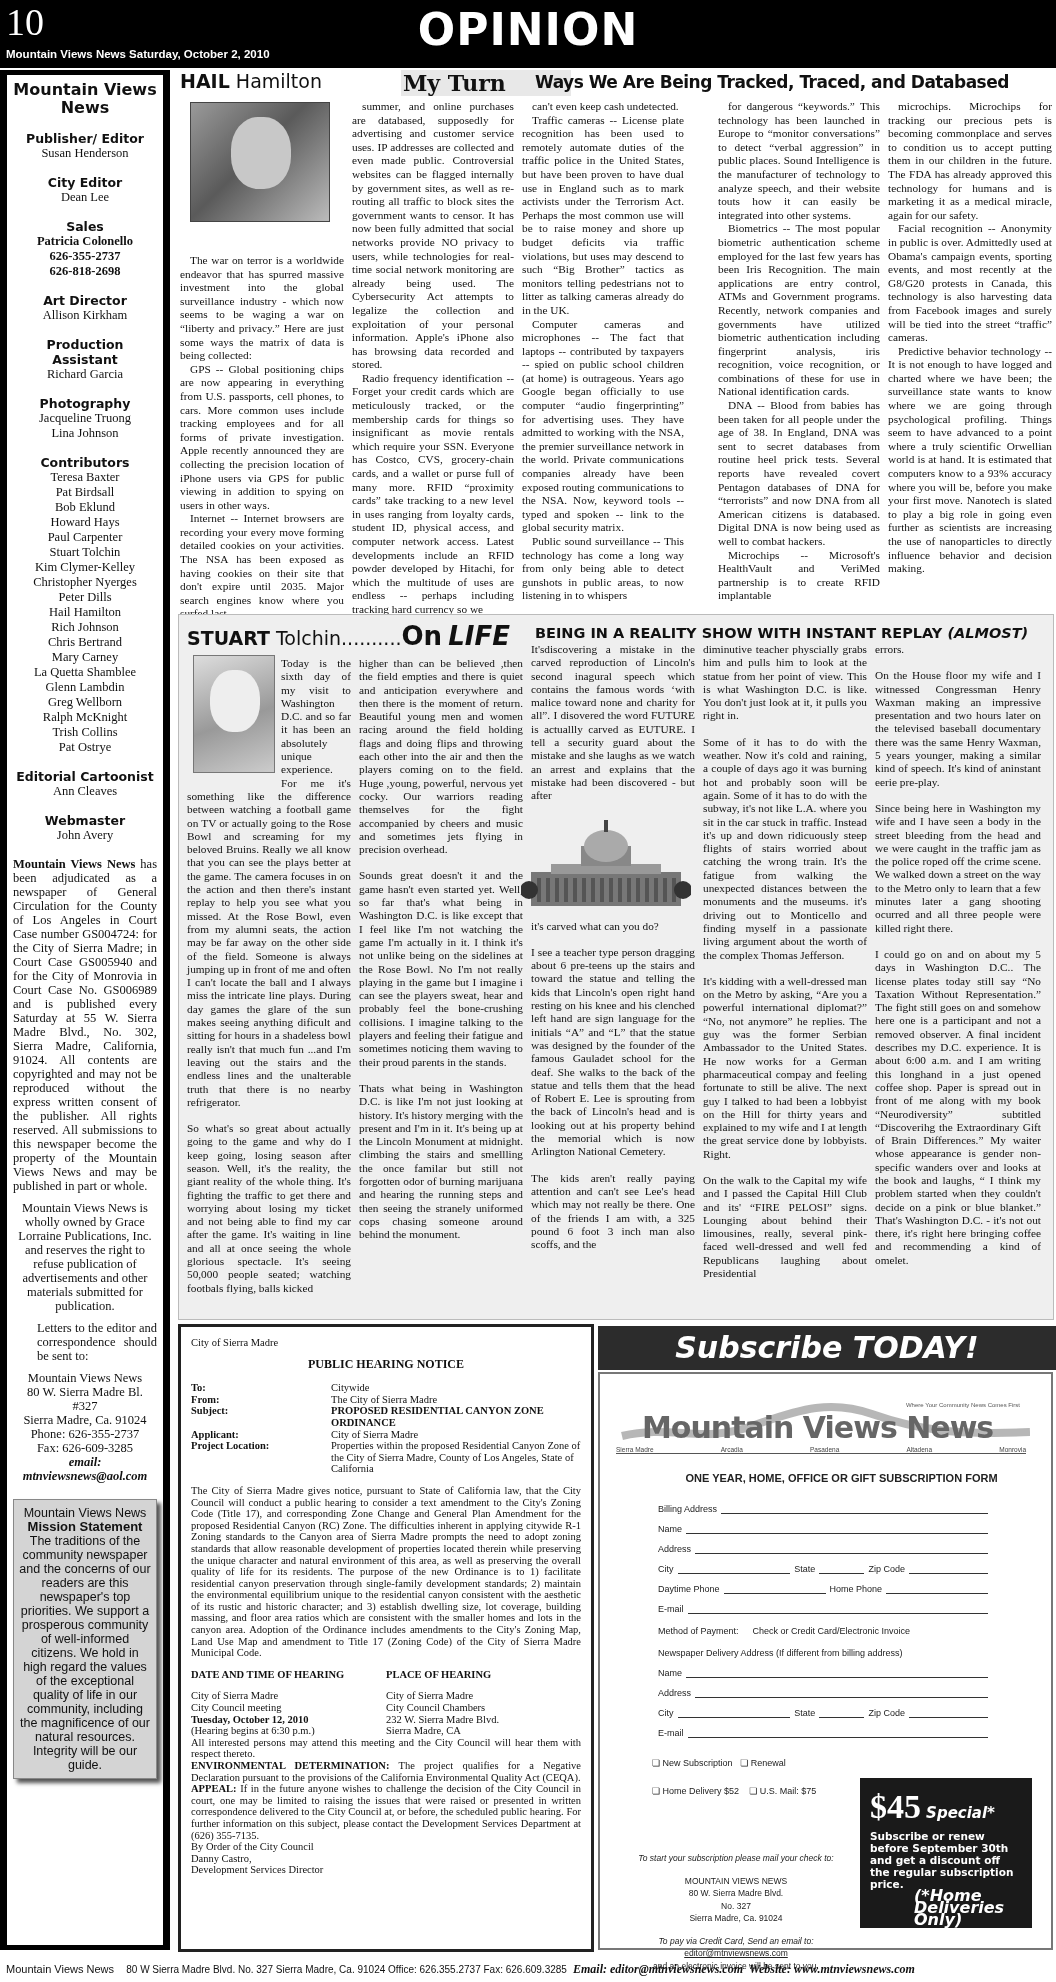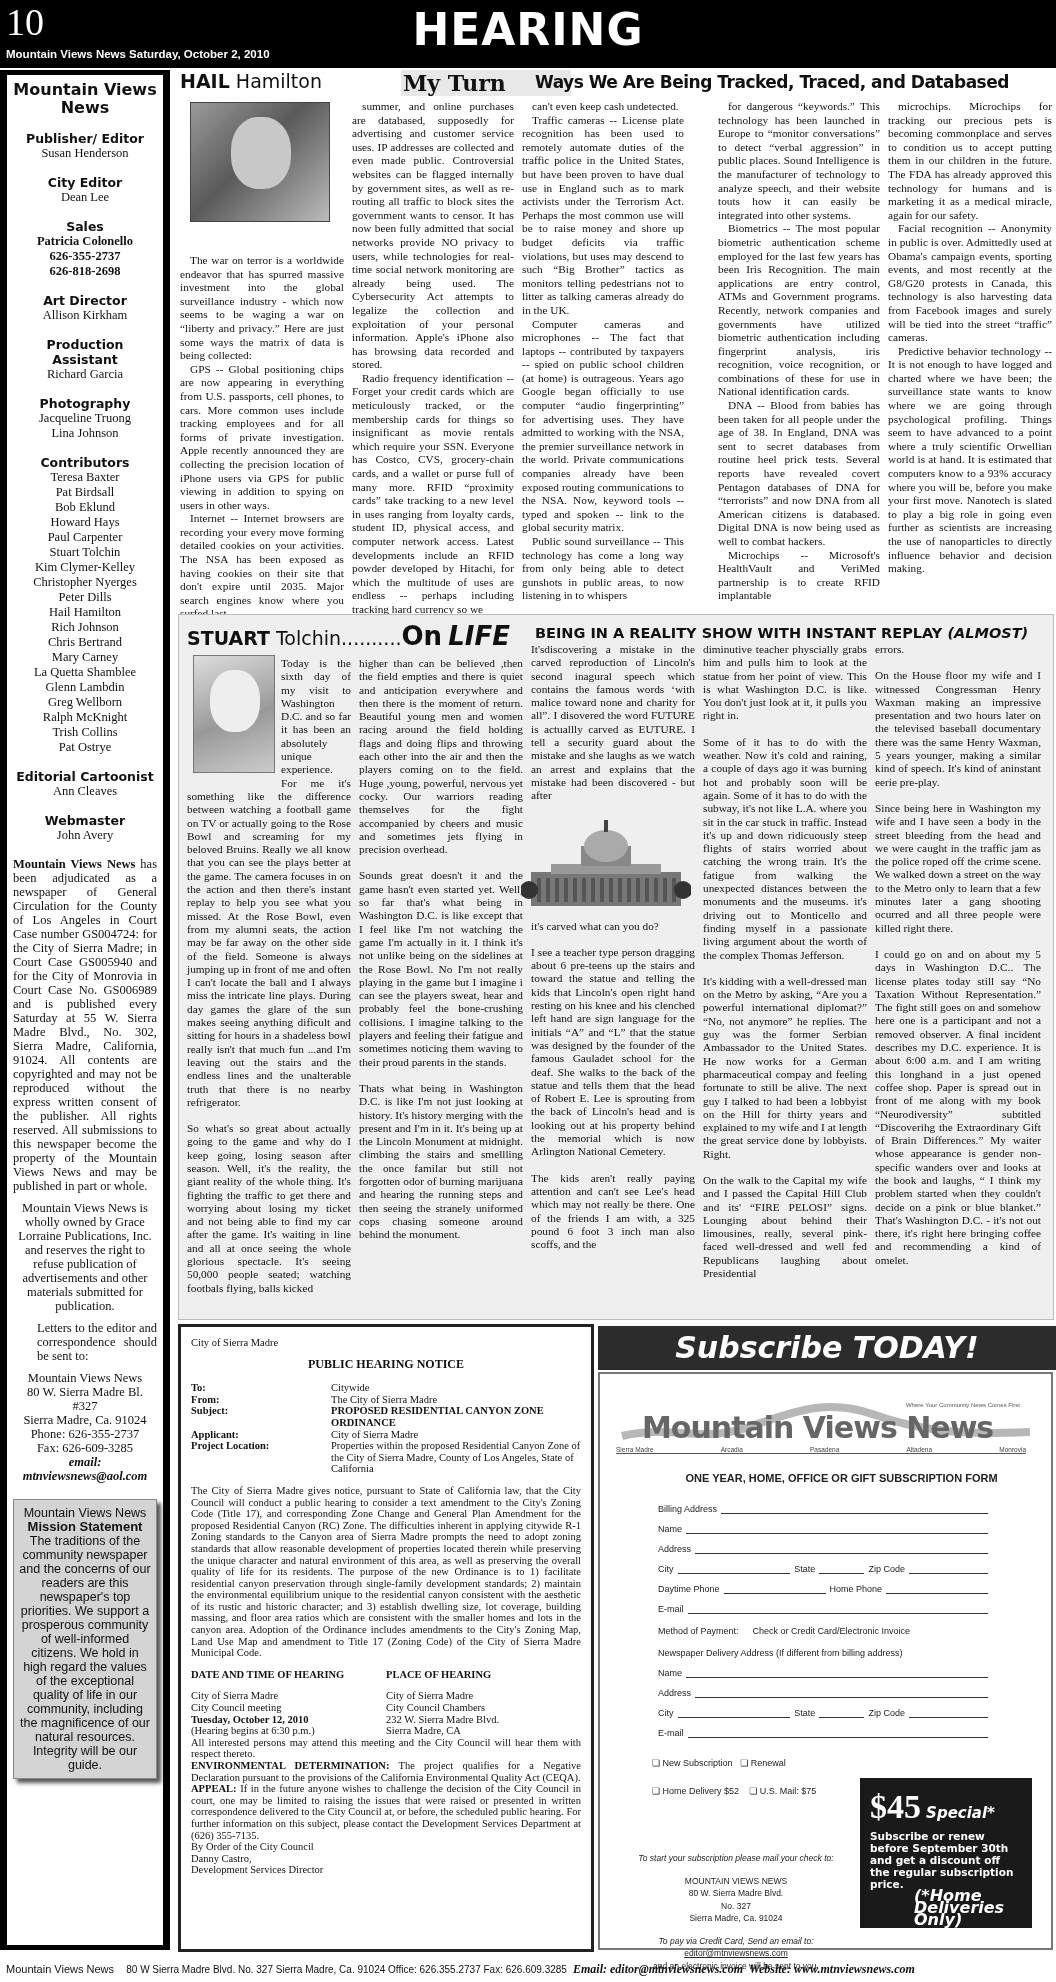--- a/index.html
+++ b/index.html
@@ -79,21 +79,21 @@
 
   .footer { position: absolute; left: 6px; top: 1962px; width: 952px; font-size: 11px; white-space: nowrap; font-family: "Liberation Sans", sans-serif; }
   .footer .small { font-size: 10px; }
   .footer .it { font-family: "Liberation Serif", serif; font-style: italic; font-weight: bold; font-size: 12px; }
 </style>
 </head>
 <body>
 
 <div class="masthead">
   <div class="mh-page">10</div>
-  <div class="mh-title">HEARING</div>
+  <div class="mh-title">OPINION</div>
   <div class="mh-date">Mountain Views News  Saturday, October 2, 2010</div>
 </div>
 
 <div class="sidebar">
   <div class="sidebar-inner">
     <div class="sb-title">Mountain Views News</div>
     <div id="staff-list">
         <div class="sb-role">Publisher/ Editor</div>
         <div class="sb-name">Susan Henderson</div>
         <div class="sb-role">City Editor</div>

